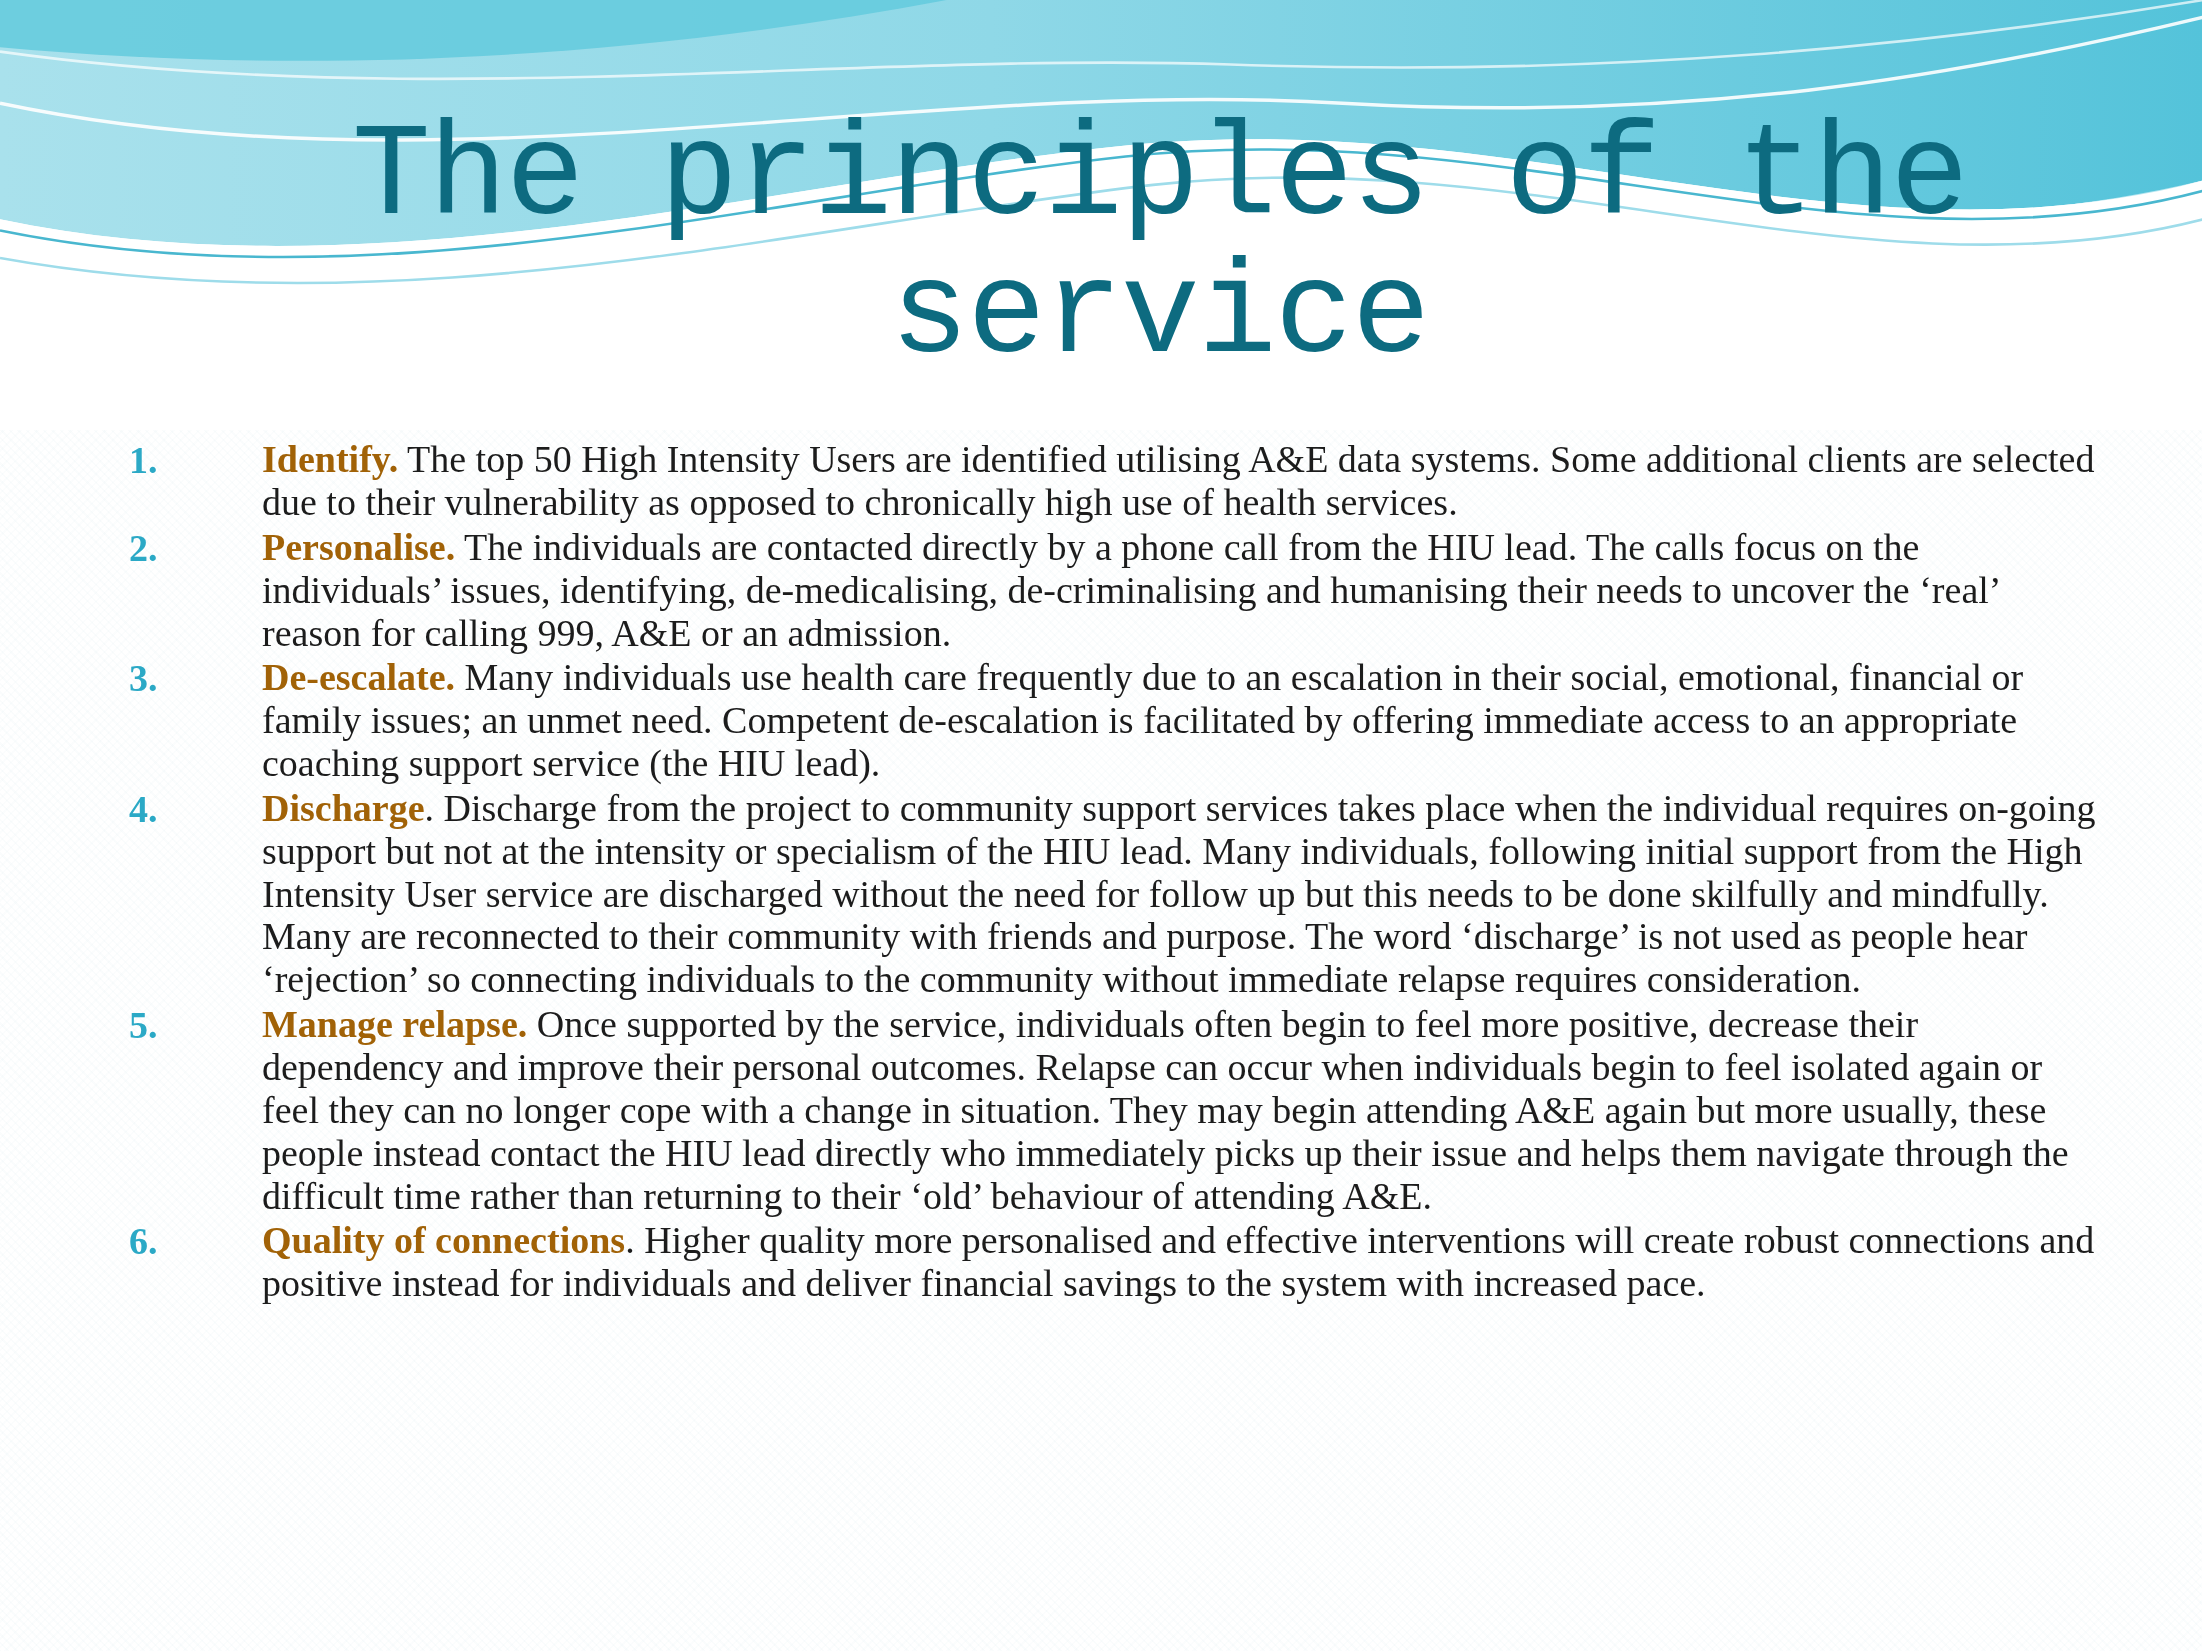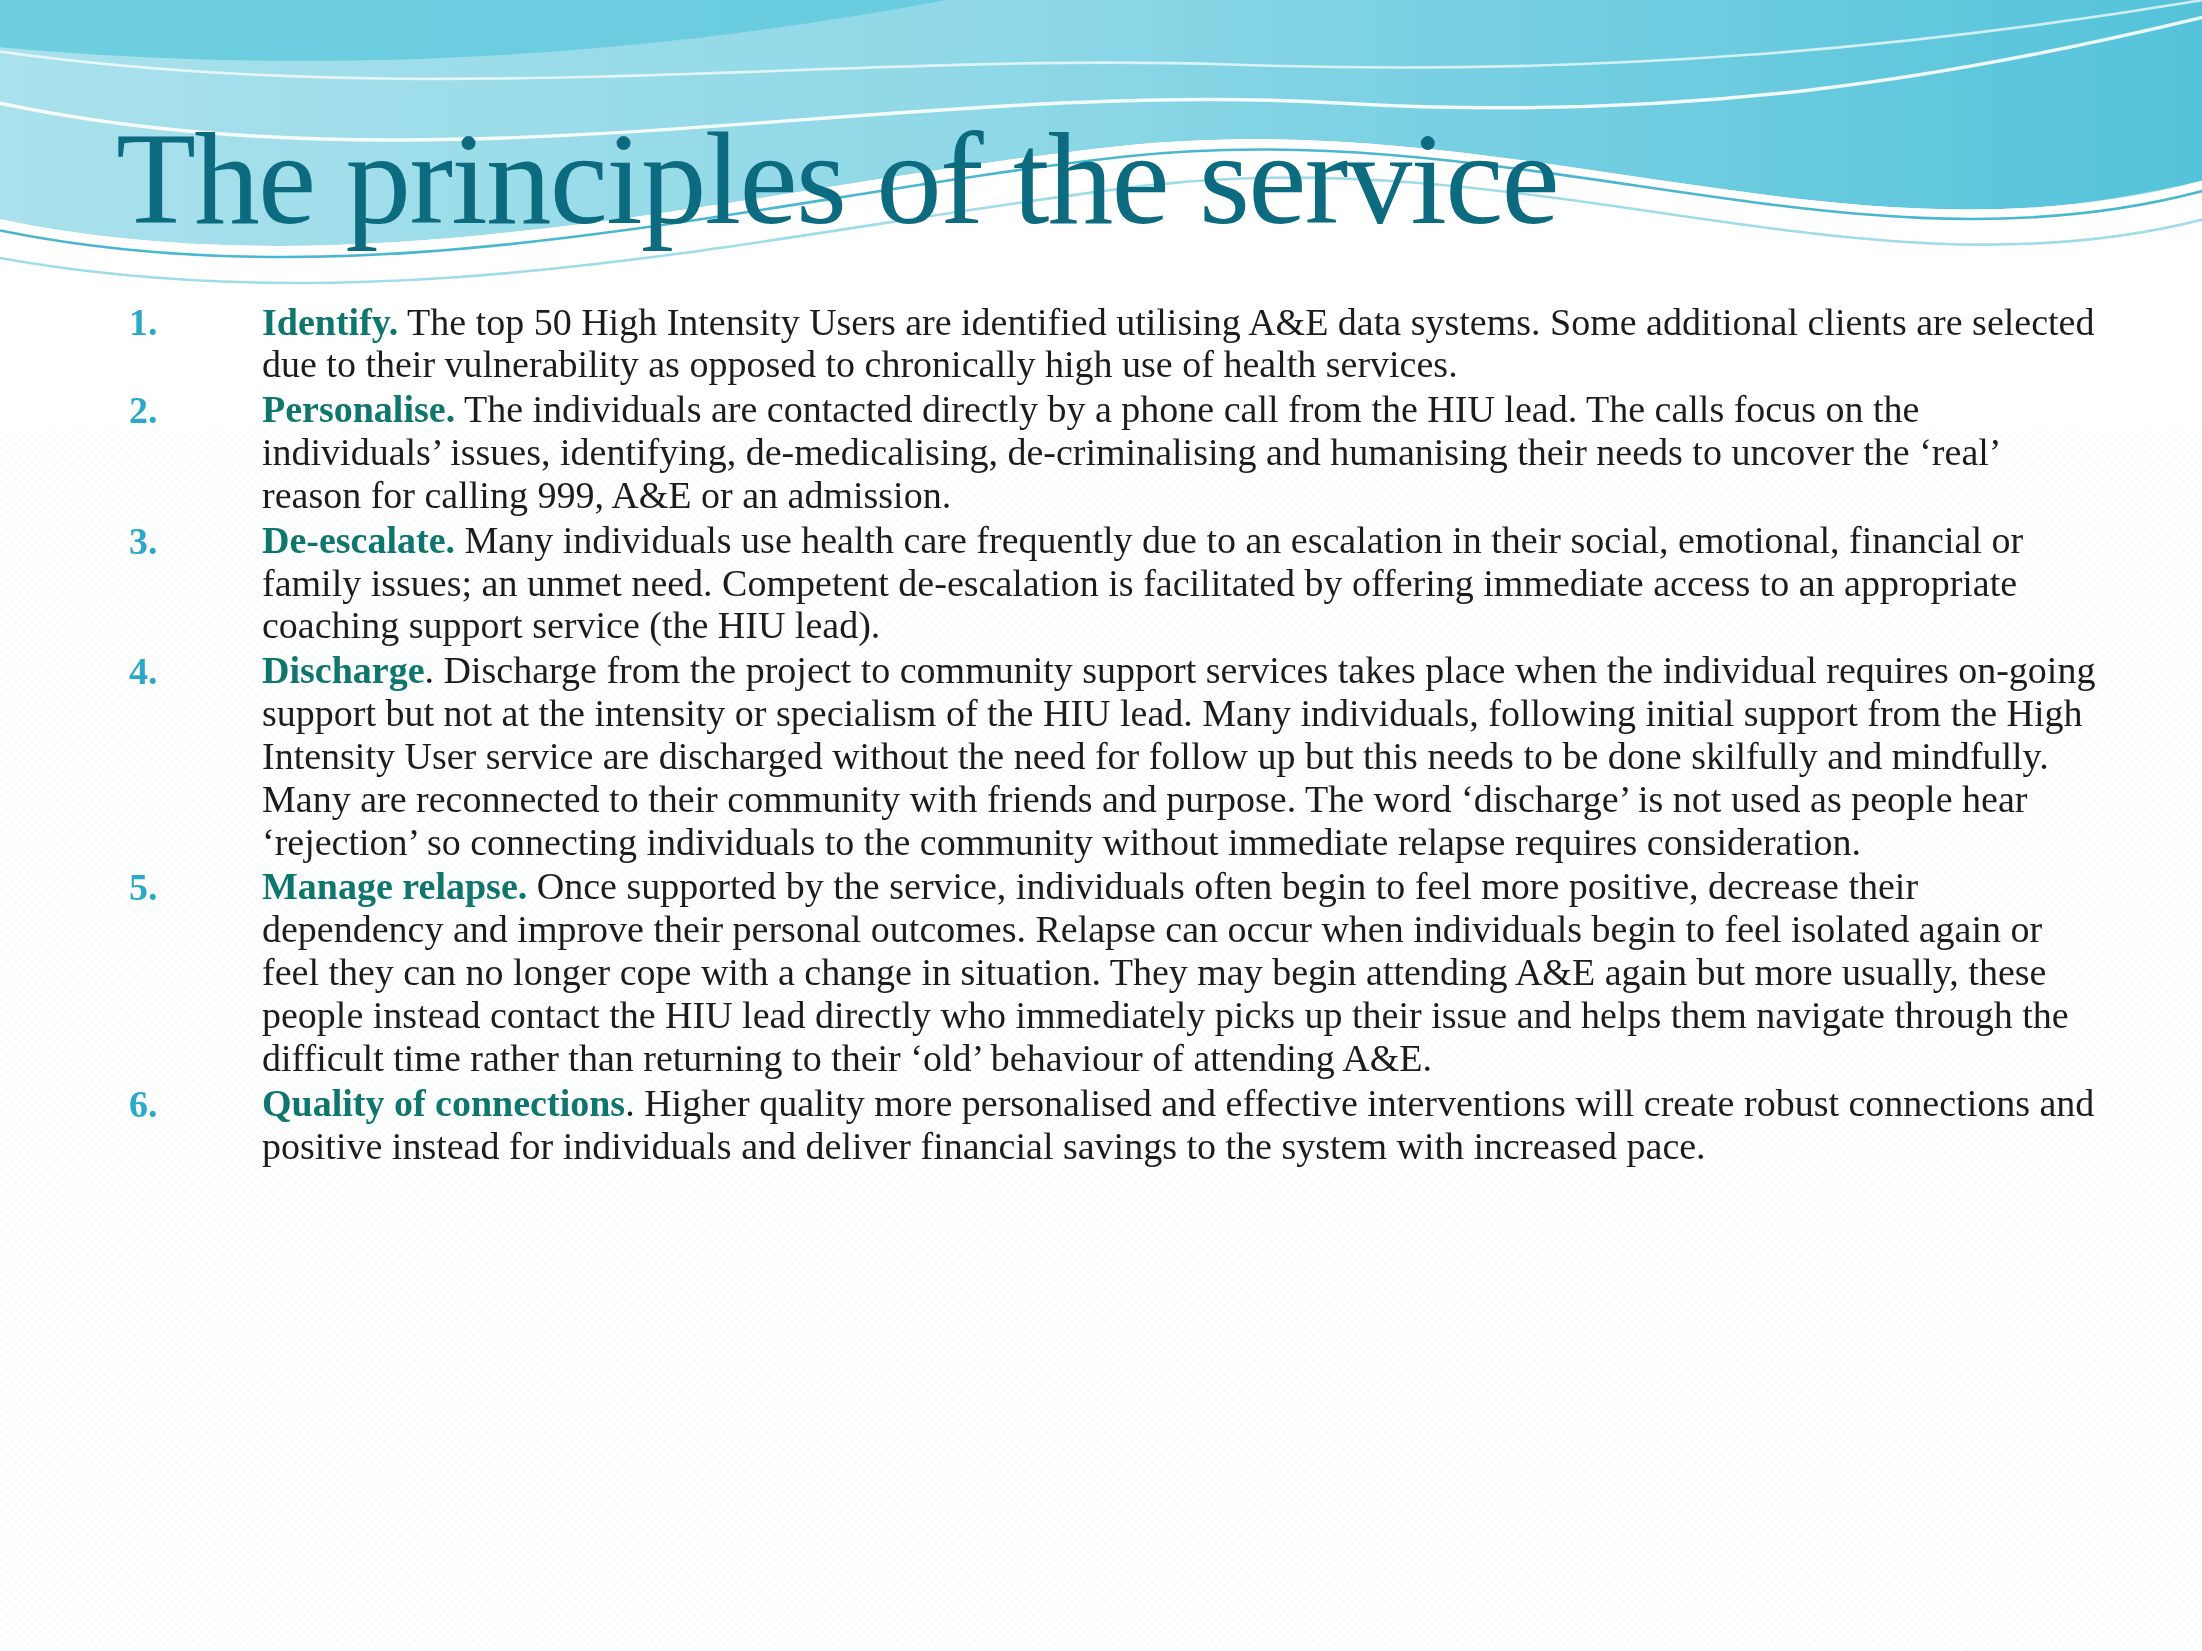--- a/index.html
+++ b/index.html
@@ -32,26 +32,27 @@
     width:2203px;
     height:430px;
     z-index:0;
   }
   .content{
     position:relative;
     z-index:1;
   }
   .title{
     margin:110px 0 0 116px;
-    font-family:Liberation Serif, serif;
+    font-family:Liberation Mono, monospace;
     font-weight:400;
     font-size:131px;
     line-height:1.05;
     color:#0d6b80;
     letter-spacing:-1.7px;
+    text-align:center;
   }
   ol.principles{
     list-style:none;
     margin:53px 0 0 0;
     padding:0 95px 0 129px;
   }
   ol.principles > li{
     display:grid;
     grid-template-columns:133px 1fr;
     align-items:start;
@@ -65,21 +66,21 @@
     padding-top:0.9px;
   }
   .itext{
     font-size:38px;
     line-height:1.13;
     color:#1c1c1c;
     max-width:1841px;
   }
   .lead{
     font-weight:700;
-    color:#0f766e;
+    color:#a16207;
   }
 </style>
 </head>
 <body>
 
 <div class="slide">
 
   <svg class="wave-header" viewBox="0 0 2560 500" preserveAspectRatio="none" aria-hidden="true">
     <defs>
       <linearGradient id="g1" x1="0" y1="0" x2="1" y2="0">

